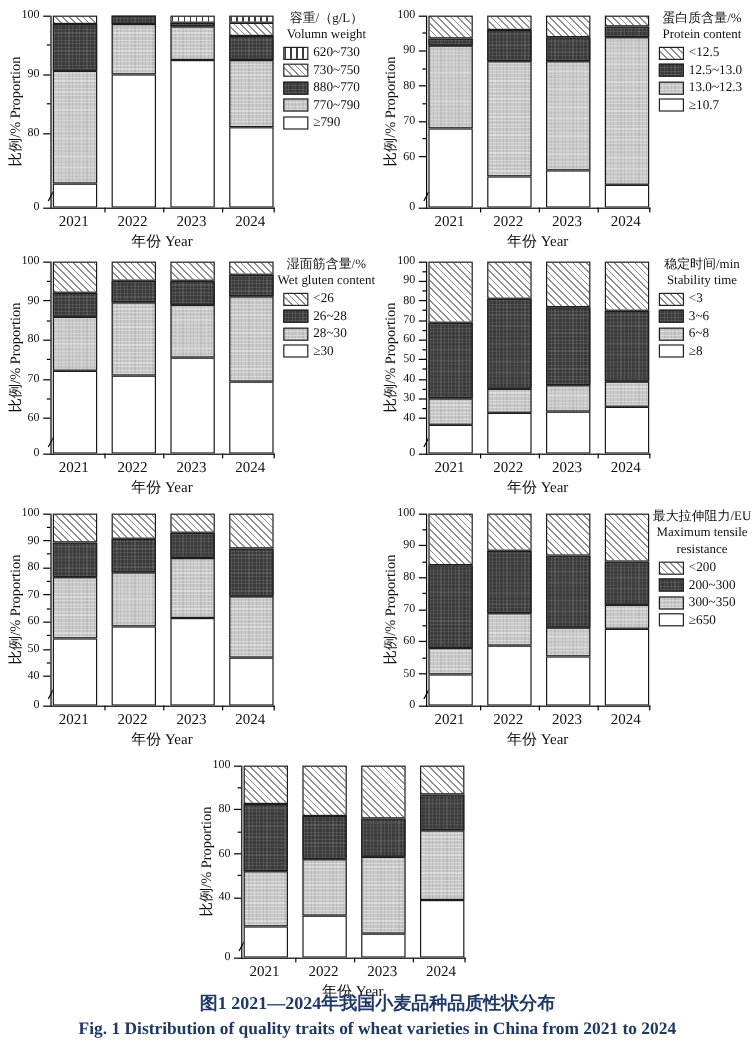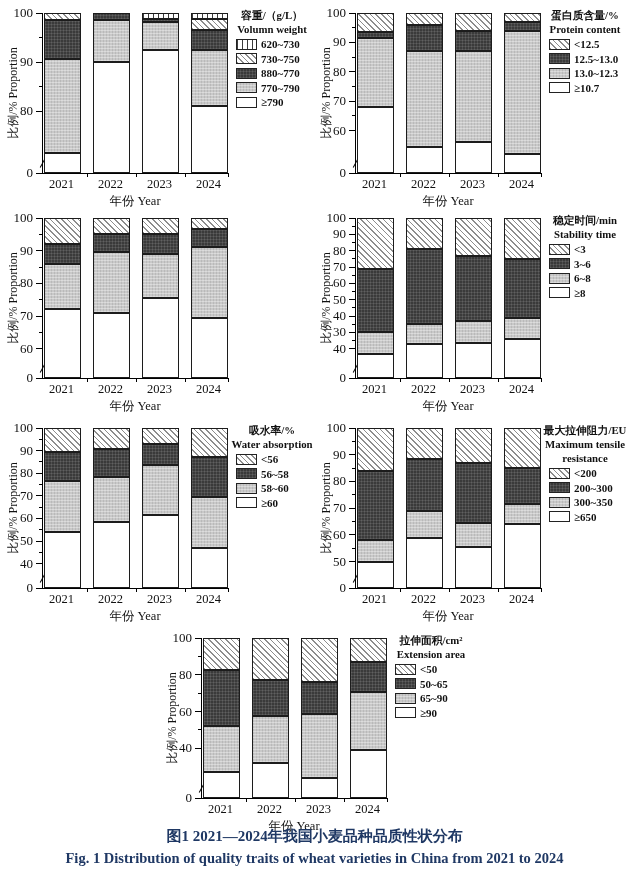--- a/index.html
+++ b/index.html
@@ -4,39 +4,39 @@
 <style>
   html,body{margin:0;padding:0;background:#fff;}
   #page{position:relative;width:629px;height:875px;background:#ffffff;overflow:hidden;
         font-family:"Liberation Serif","DejaVu Serif",serif;color:#111;}
   .panel{position:absolute;width:314px;height:205px;}
   .plot{position:absolute;border-left:1.3px solid #000;border-bottom:1.3px solid #000;}
   .ytick{position:absolute;height:1px;background:#000;}
   .ytick.major{width:6px;}
   .ytick.minor{width:3.5px;}
   .xtick{position:absolute;width:1px;background:#000;}
-  .yticklabel{position:absolute;font-size:13px;text-align:right;line-height:12px;white-space:nowrap;}
+  .yticklabel{position:absolute;font-size:10px;text-align:right;line-height:12px;white-space:nowrap;}
   .xticklabel{position:absolute;font-size:12.5px;text-align:center;line-height:14px;}
   .ylabel{position:absolute;font-size:12px;white-space:nowrap;transform:translate(-50%,-50%) rotate(-90deg);}
   .xlabel{position:absolute;font-size:12.5px;text-align:center;white-space:nowrap;}
   .brk{position:absolute;width:9px;height:1.4px;background:#000;transform:rotate(-62deg);}
   .bar{position:absolute;}
   .seg{position:absolute;left:0;width:100%;box-sizing:border-box;border:1px solid #1c1c1c;}
   .p-white{background:#ffffff;}
   .p-gray{background-color:#c9c9c9;
      background-image:repeating-linear-gradient(0deg,rgba(255,255,255,.35) 0 1px,rgba(0,0,0,0) 1px 3px),
                       repeating-linear-gradient(90deg,rgba(0,0,0,.08) 0 1px,rgba(0,0,0,0) 1px 3px);}
   .p-dark{background-color:#3a3a3a;
      background-image:repeating-linear-gradient(0deg,rgba(255,255,255,.10) 0 1px,rgba(0,0,0,0) 1px 3px),
                       repeating-linear-gradient(90deg,rgba(255,255,255,.10) 0 1px,rgba(0,0,0,0) 1px 3px);}
   .p-diag{background-color:#fff;
      background-image:repeating-linear-gradient(45deg,#8d8d8d 0 1px,rgba(0,0,0,0) 1px 4px);}
   .p-vlines{background-color:#fff;
      background-image:repeating-linear-gradient(90deg,#3c3c3c 0 1.2px,rgba(0,0,0,0) 1.2px 5px);}
-  .legend{position:absolute;width:92px;font-weight:bold;}
+  .legend{position:absolute;width:92px;}
   .lg-title{font-size:10.8px;text-align:center;line-height:14px;white-space:nowrap;}
   .lg-item{display:flex;align-items:center;margin:1.5px 0 1.5px 10px;height:13px;}
   .lg-sw{width:21px;height:11px;box-sizing:border-box;border:1px solid #222;margin-right:4px;flex:0 0 auto;}
   .lg-label{font-size:11px;line-height:12px;white-space:nowrap;}
   .caption{position:absolute;left:0;width:629px;text-align:center;font-weight:bold;}
   #cap-cn{top:827px;font-size:15px;}
   #cap-en{top:850px;font-size:14.5px;}
 </style>
 </head>
 <body>
@@ -238,20 +238,40 @@
         <div class="yticklabel" style="right: 283px; top: 105px;">70</div>
         <div class="yticklabel" style="right: 283px; top: 72.3333px;">80</div>
         <div class="yticklabel" style="right: 283px; top: 39.6667px;">90</div>
         <div class="yticklabel" style="right: 283px; top: 7px;">100</div>
         <div class="ylabel" style="left: 11px; top: 93px;">比例/% Proportion</div>
         <div class="xticklabel" style="left: 34.5px; top: 177px; width: 50px;">2021</div>
         <div class="xticklabel" style="left: 83.5px; top: 177px; width: 50px;">2022</div>
         <div class="xticklabel" style="left: 132.5px; top: 177px; width: 50px;">2023</div>
         <div class="xticklabel" style="left: 181.5px; top: 177px; width: 50px;">2024</div>
         <div class="xlabel" style="left: 93px; top: 193px; width: 80px;">年份 Year</div>
+        <div class="legend" style="left: 224px; top: 8px;">
+          <div class="lg-title">湿面筋含量/%</div>
+          <div class="lg-title">Wet gluten content</div>
+          <div class="lg-item">
+            <div class="lg-sw p-diag"></div>
+            <div class="lg-label">&lt;26</div>
+          </div>
+          <div class="lg-item">
+            <div class="lg-sw p-dark"></div>
+            <div class="lg-label">26~28</div>
+          </div>
+          <div class="lg-item">
+            <div class="lg-sw p-gray"></div>
+            <div class="lg-label">28~30</div>
+          </div>
+          <div class="lg-item">
+            <div class="lg-sw p-white"></div>
+            <div class="lg-label">≥30</div>
+          </div>
+        </div>
       </div>
       <div class="panel" style="left: 315px; top: 205px;">
         <div class="plot" style="left: 40px; top: 13px; width: 186px; height: 160px;">
           <div class="ytick major" style="left: -7px; top: 159.5px;"></div>
           <div class="ytick major" style="left: -7px; top: 130.167px;"></div>
           <div class="ytick major" style="left: -7px; top: 113.833px;"></div>
           <div class="ytick major" style="left: -7px; top: 97.5px;"></div>
           <div class="ytick major" style="left: -7px; top: 81.1667px;"></div>
           <div class="ytick major" style="left: -7px; top: 64.8333px;"></div>
           <div class="ytick major" style="left: -7px; top: 48.5px;"></div>
@@ -386,40 +406,20 @@
         <div class="yticklabel" style="right: 283px; top: 74.8462px;">70</div>
         <div class="yticklabel" style="right: 283px; top: 52.2308px;">80</div>
         <div class="yticklabel" style="right: 283px; top: 29.6154px;">90</div>
         <div class="yticklabel" style="right: 283px; top: 7px;">100</div>
         <div class="ylabel" style="left: 11px; top: 93px;">比例/% Proportion</div>
         <div class="xticklabel" style="left: 34.5px; top: 177px; width: 50px;">2021</div>
         <div class="xticklabel" style="left: 83.5px; top: 177px; width: 50px;">2022</div>
         <div class="xticklabel" style="left: 132.5px; top: 177px; width: 50px;">2023</div>
         <div class="xticklabel" style="left: 181.5px; top: 177px; width: 50px;">2024</div>
         <div class="xlabel" style="left: 93px; top: 193px; width: 80px;">年份 Year</div>
-        <div class="legend" style="left: 224px; top: 8px;">
-          <div class="lg-title">吸水率/%</div>
-          <div class="lg-title">Water absorption</div>
-          <div class="lg-item">
-            <div class="lg-sw p-diag"></div>
-            <div class="lg-label">&lt;56</div>
-          </div>
-          <div class="lg-item">
-            <div class="lg-sw p-dark"></div>
-            <div class="lg-label">56~58</div>
-          </div>
-          <div class="lg-item">
-            <div class="lg-sw p-gray"></div>
-            <div class="lg-label">58~60</div>
-          </div>
-          <div class="lg-item">
-            <div class="lg-sw p-white"></div>
-            <div class="lg-label">≥60</div>
-          </div>
-        </div>
       </div>
       <div class="panel" style="left: 315px; top: 415px;">
         <div class="plot" style="left: 40px; top: 13px; width: 186px; height: 160px;">
           <div class="ytick major" style="left: -7px; top: 159.5px;"></div>
           <div class="ytick major" style="left: -7px; top: 133.136px;"></div>
           <div class="ytick major" style="left: -7px; top: 106.409px;"></div>
           <div class="ytick major" style="left: -7px; top: 79.6818px;"></div>
           <div class="ytick major" style="left: -7px; top: 52.9545px;"></div>
           <div class="ytick major" style="left: -7px; top: 26.2273px;"></div>
           <div class="ytick major" style="left: -7px; top: -0.5px;"></div>
@@ -537,37 +537,17 @@
         <div class="yticklabel" style="right: 283px; top: 117.25px;">40</div>
         <div class="yticklabel" style="right: 283px; top: 80.5px;">60</div>
         <div class="yticklabel" style="right: 283px; top: 43.75px;">80</div>
         <div class="yticklabel" style="right: 283px; top: 7px;">100</div>
         <div class="ylabel" style="left: 11px; top: 93px;">比例/% Proportion</div>
         <div class="xticklabel" style="left: 34.5px; top: 177px; width: 50px;">2021</div>
         <div class="xticklabel" style="left: 83.5px; top: 177px; width: 50px;">2022</div>
         <div class="xticklabel" style="left: 132.5px; top: 177px; width: 50px;">2023</div>
         <div class="xticklabel" style="left: 181.5px; top: 177px; width: 50px;">2024</div>
         <div class="xlabel" style="left: 93px; top: 193px; width: 80px;">年份 Year</div>
-        <div class="legend" style="left: 224px; top: 8px;">
-          <div class="lg-title">拉伸面积/cm²</div>
-          <div class="lg-title">Extension area</div>
-          <div class="lg-item">
-            <div class="lg-sw p-diag"></div>
-            <div class="lg-label">&lt;50</div>
-          </div>
-          <div class="lg-item">
-            <div class="lg-sw p-dark"></div>
-            <div class="lg-label">50~65</div>
-          </div>
-          <div class="lg-item">
-            <div class="lg-sw p-gray"></div>
-            <div class="lg-label">65~90</div>
-          </div>
-          <div class="lg-item">
-            <div class="lg-sw p-white"></div>
-            <div class="lg-label">≥90</div>
-          </div>
-        </div>
       </div>
     </div>
   <div class="caption" id="cap-cn" style="color: rgb(31, 56, 100);">图1  2021—2024年我国小麦品种品质性状分布</div>
   <div class="caption" id="cap-en" style="color: rgb(31, 56, 100); font-family: Liberation Serif, serif;">Fig. 1  Distribution of quality traits of wheat varieties in China from 2021 to 2024</div>
 </div>
 
 </body></html>

